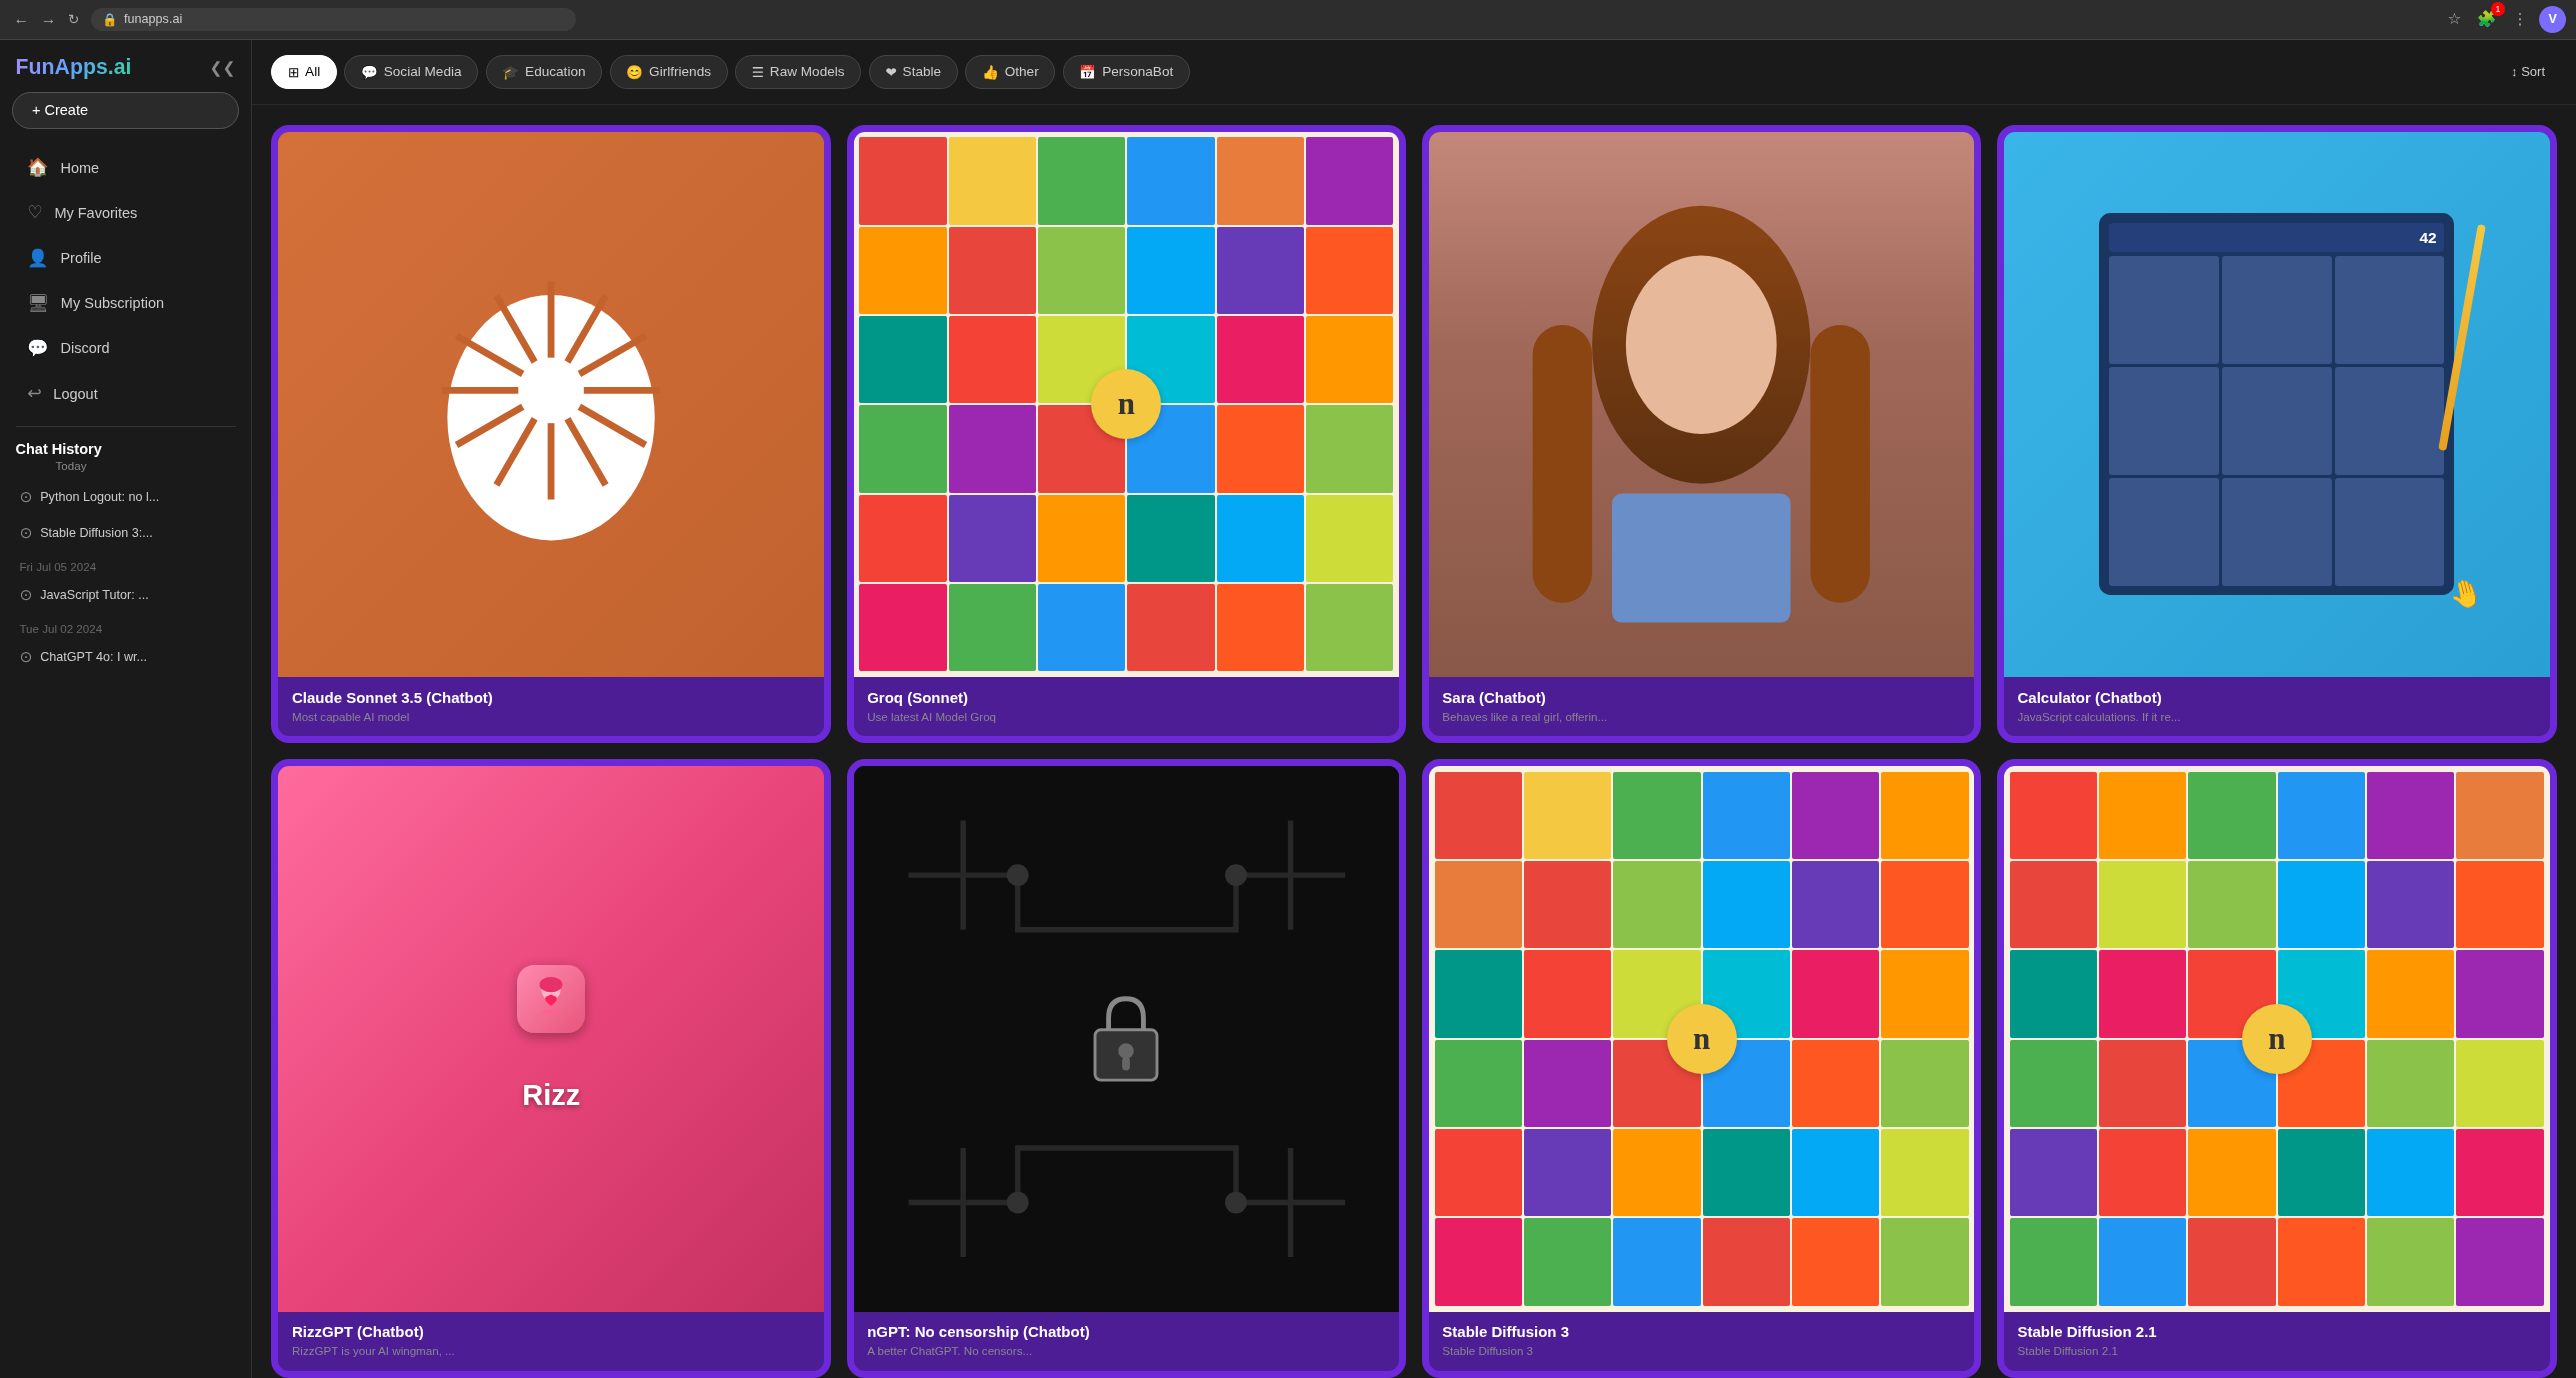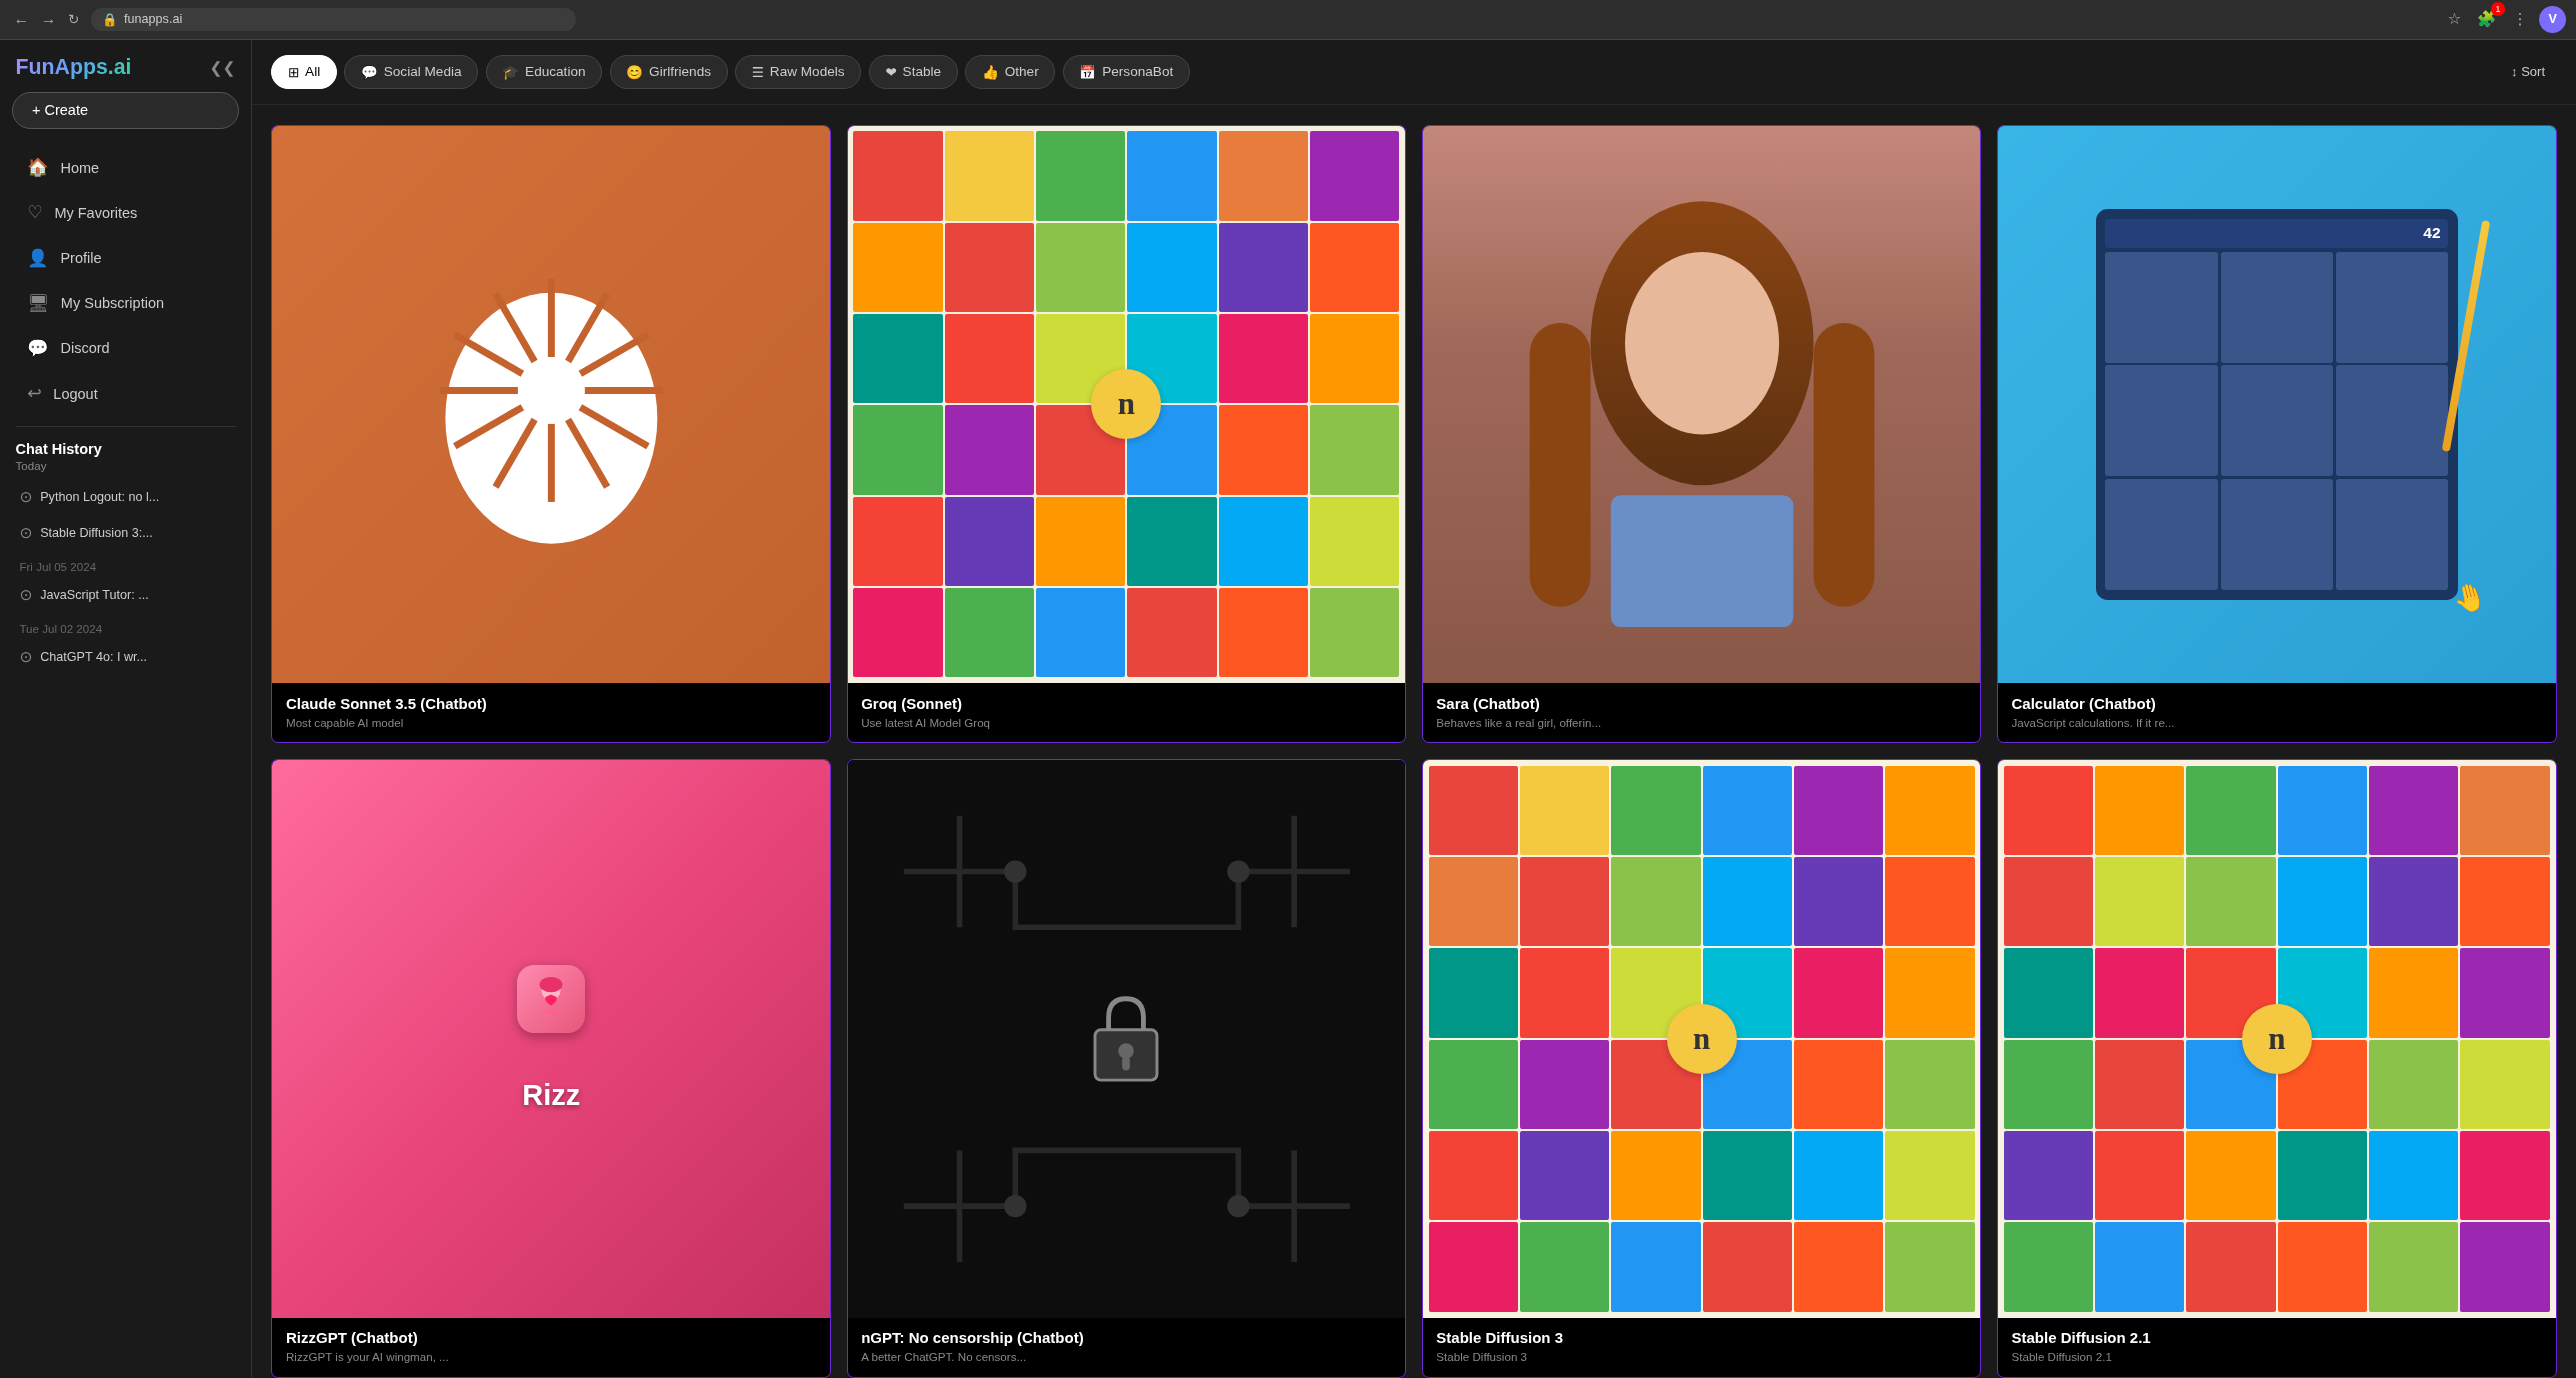--- a/index.html
+++ b/index.html
@@ -147,20 +147,21 @@
     .chat-history-title {
       font-size: 14.5px;
       font-weight: 600;
       color: #fff;
       margin-bottom: 1.9px;
     }
     .chat-history-date {
       font-size: 11.6px;
       color: #888;
       margin-bottom: 7.8px;
+      margin-left: 40px;
     }
     .chat-item {
       display: flex;
       align-items: center;
       gap: 7.8px;
       padding: 8.7px 3.9px;
       border-radius: 5.8px;
       cursor: pointer;
       color: #ccc;
       font-size: 12.6px;
@@ -228,26 +229,26 @@
 
     
     .app-grid {
       display: grid;
       grid-template-columns: repeat(4, 1fr);
       gap: 15.5px;
       padding: 19.4px;
     }
 
     .app-card {
-      background: #000000;
-      border-radius: 7px;
+      background: #4c1d95;
+      border-radius: 18px;
       overflow: hidden;
       cursor: pointer;
       transition: transform 0.2s, background 0.2s;
-      border: 1px solid #6d28d9;
+      border: 7px solid #6d28d9;
     }
 
     .app-card-image {
       width: 100%;
       aspect-ratio: 1 / 1;
       display: flex;
       align-items: center;
       justify-content: center;
       overflow: hidden;
       position: relative;

